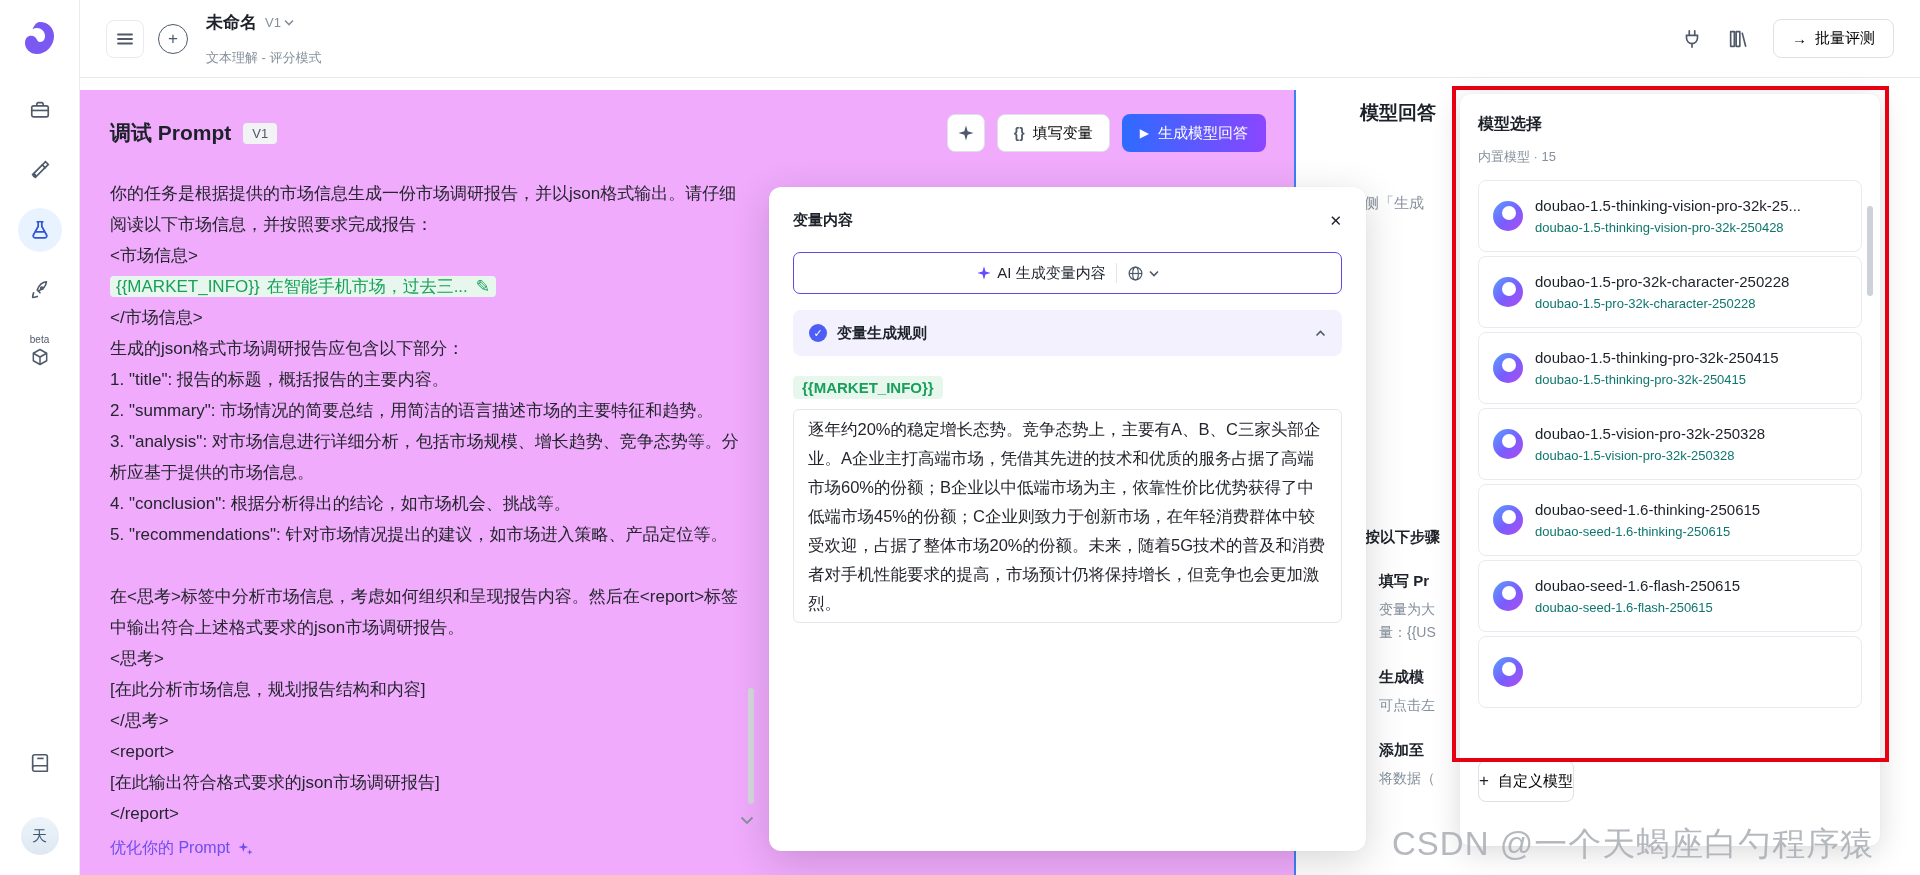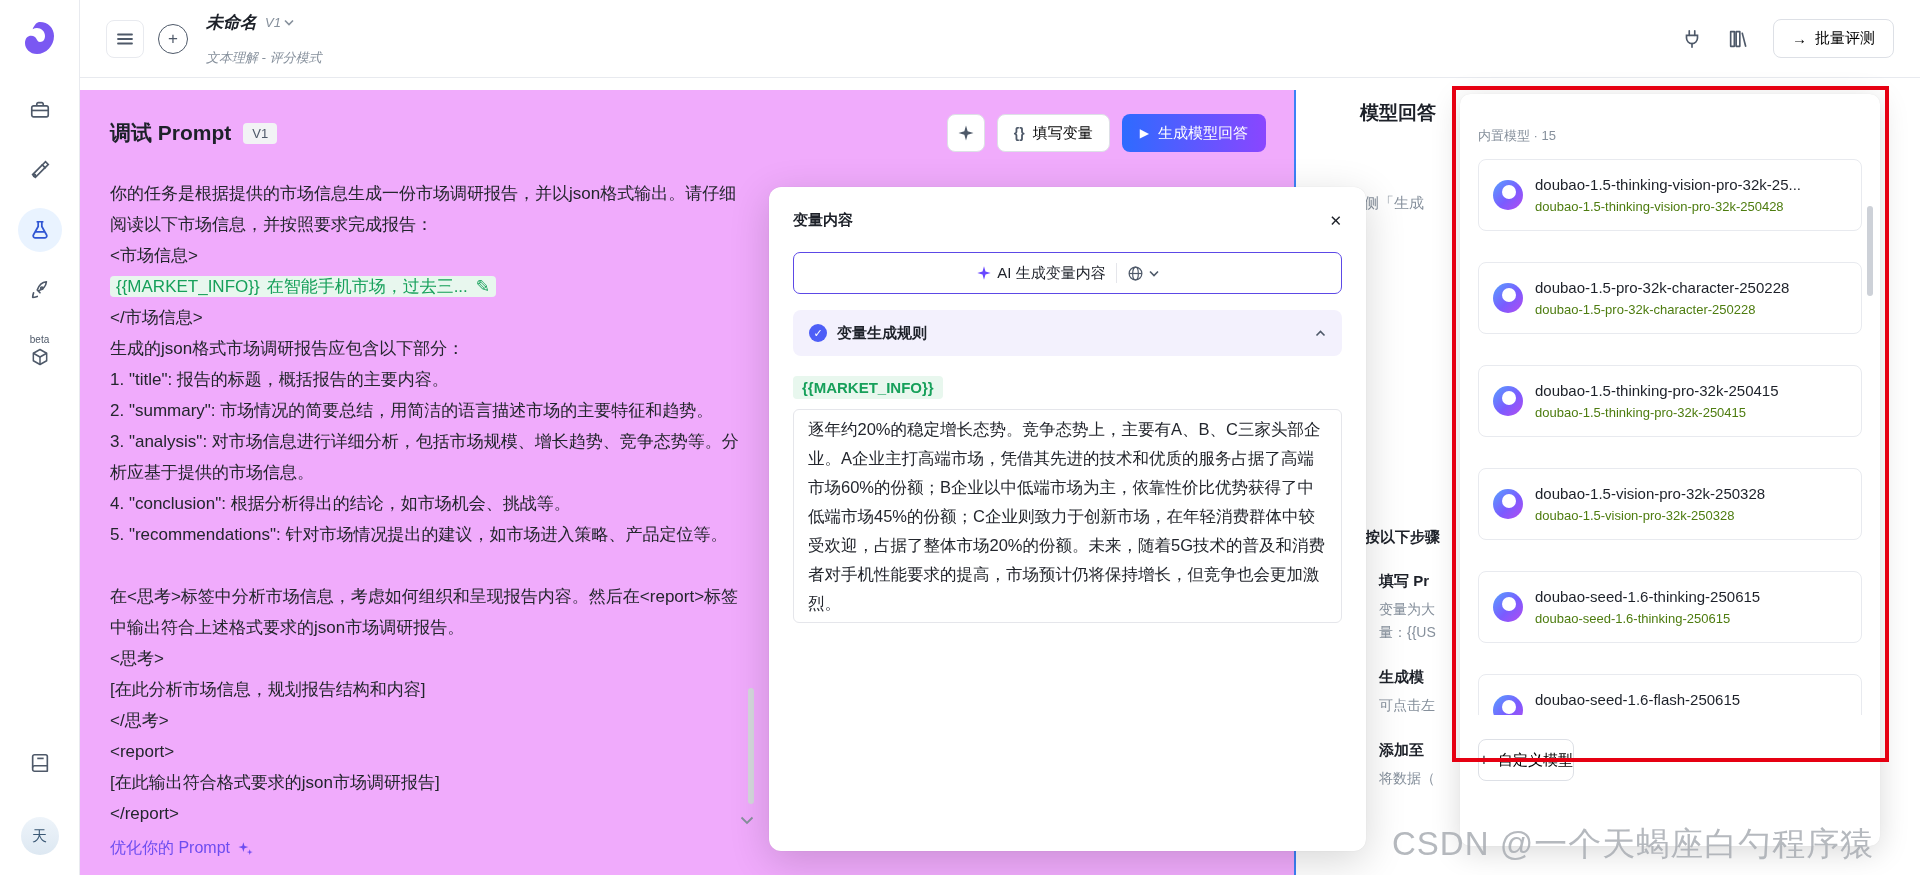--- a/index.html
+++ b/index.html
@@ -37,21 +37,21 @@
     display:flex; align-items:center; padding:0 26px; gap:14px;
   }
   .icon-btn {
     width:38px; height:38px; border:1px solid #e8eaef; border-radius:8px;
     display:flex; align-items:center; justify-content:center; cursor:pointer; background:#fff;
   }
   .plus-circle {
     width:30px; height:30px; border:1.6px solid #4e5969; border-radius:50%;
     display:flex; align-items:center; justify-content:center; font-size:17px; color:#4e5969; cursor:pointer;
   }
-  .doc-block { display:flex; flex-direction:column; gap:15px; margin-left:4px;font-style:italic; }
+  .doc-block { display:flex; flex-direction:column; gap:15px; margin-left:4px; }
   .doc-row { display:flex; align-items:center; gap:8px; }
   .doc-title { font-size:17px; font-weight:bold; }
   .doc-version { font-size:13px; color:#86909c; display:flex; align-items:center; gap:3px; }
   .doc-subtitle { font-size:13px; color:#86909c; }
   .top-right { margin-left:auto; display:flex; align-items:center; gap:24px; }
   .batch-btn {
     border:1px solid #dde0e6; border-radius:8px; padding:9px 18px; font-size:15px;
     display:flex; align-items:center; gap:8px; background:#fff; cursor:pointer;
   }
 
@@ -159,32 +159,32 @@
   .model-panel {
     position:absolute; left:1460px; top:94px; width:420px; height:752px; background:#fff;
     border-radius:10px; padding:20px 18px; z-index:40;
     box-shadow:0 6px 30px rgba(0,0,0,.15), 0 0 1px rgba(0,0,0,.1);
   }
   .mp-title { font-size:16px; font-weight:bold; }
   .mp-sub { font-size:13px; color:#86909c; margin-top:13px; }
   .mp-list { margin-top:14px; height:556px; overflow:hidden; }
   .model-card {
     height:72px; border:1px solid #e8eaef; border-radius:8px; background:#fff;
-    display:flex; align-items:center; gap:12px; padding:0 14px; margin-bottom:31px; cursor:pointer;
+    display:flex; align-items:center; gap:12px; padding:0 14px; margin-bottom:4px; cursor:pointer;
   }
   .m-icon {
     flex:none; width:30px; height:30px; border-radius:50%; position:relative;
     background:linear-gradient(135deg,#57a1ff 0%, #7a5cff 55%, #b44cf0 100%);
   }
   .m-icon::after {
     content:""; position:absolute; left:9px; top:5px; width:14px; height:14px;
     border-radius:50%; background:#fff;
   }
   .m-name { font-size:15px; font-weight:500; white-space:nowrap; overflow:hidden; max-width:330px; }
-  .m-id { font-size:13px; color:#4d7c0f; margin-top:6px; white-space:nowrap; overflow:hidden; max-width:330px; }
+  .m-id { font-size:13px; color:#0f766e; margin-top:6px; white-space:nowrap; overflow:hidden; max-width:330px; }
   .mp-scrollbar {
     position:absolute; right:7px; top:112px; width:6px; height:90px;
     background:#cdd1d8; border-radius:3px; cursor:pointer;
   }
   .custom-btn {
     margin-top:24px; height:42px; border:1px solid #dde0e6; border-radius:8px; background:#fff;
     display:flex; align-items:center; justify-content:center; gap:9px; font-size:15px; cursor:pointer;
   }
   .plus-glyph { font-size:17px; color:#1d2129; }
 
@@ -419,20 +419,21 @@
         <path d="M1 5.5l4-4 4 4"></path>
       </svg>
   </div>
 
   <div class="vm-var">{{MARKET_INFO}}</div>
 
   <div class="vm-text">逐年约20%的稳定增长态势。竞争态势上，主要有A、B、C三家头部企业。A企业主打高端市场，凭借其先进的技术和优质的服务占据了高端市场60%的份额；B企业以中低端市场为主，依靠性价比优势获得了中低端市场45%的份额；C企业则致力于创新市场，在年轻消费群体中较受欢迎，占据了整体市场20%的份额。未来，随着5G技术的普及和消费者对手机性能要求的提高，市场预计仍将保持增长，但竞争也会更加激烈。</div>
 </div>
 
 <div class="model-panel">
+  <div class="mp-title">模型选择</div>
   <div class="mp-sub">内置模型 · 15</div>
 
   <div class="mp-list">
     <div class="model-card">
       <span class="m-icon"></span>
       <span>
           <div class="m-name">doubao-1.5-thinking-vision-pro-32k-25...</div>
           <div class="m-id">doubao-1.5-thinking-vision-pro-32k-250428</div>
         </span>
     </div>

